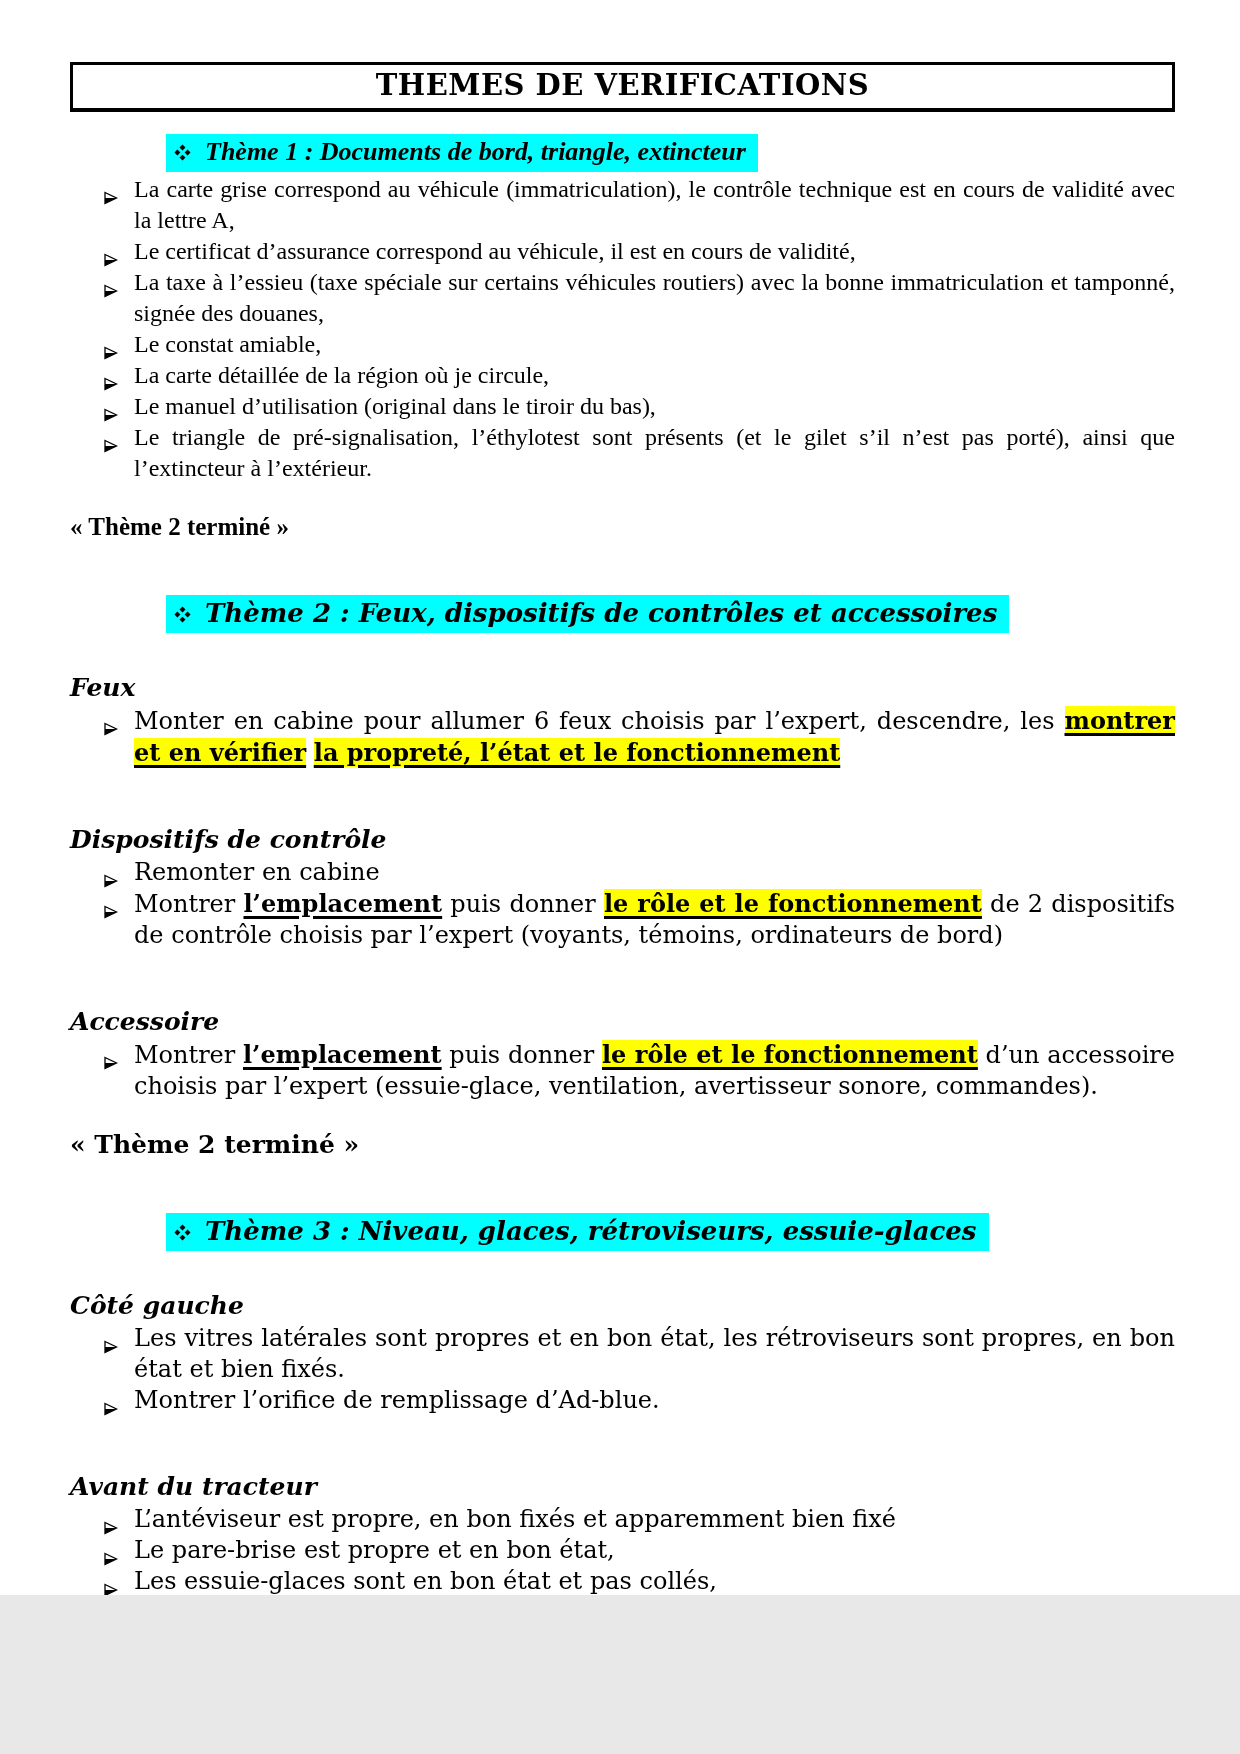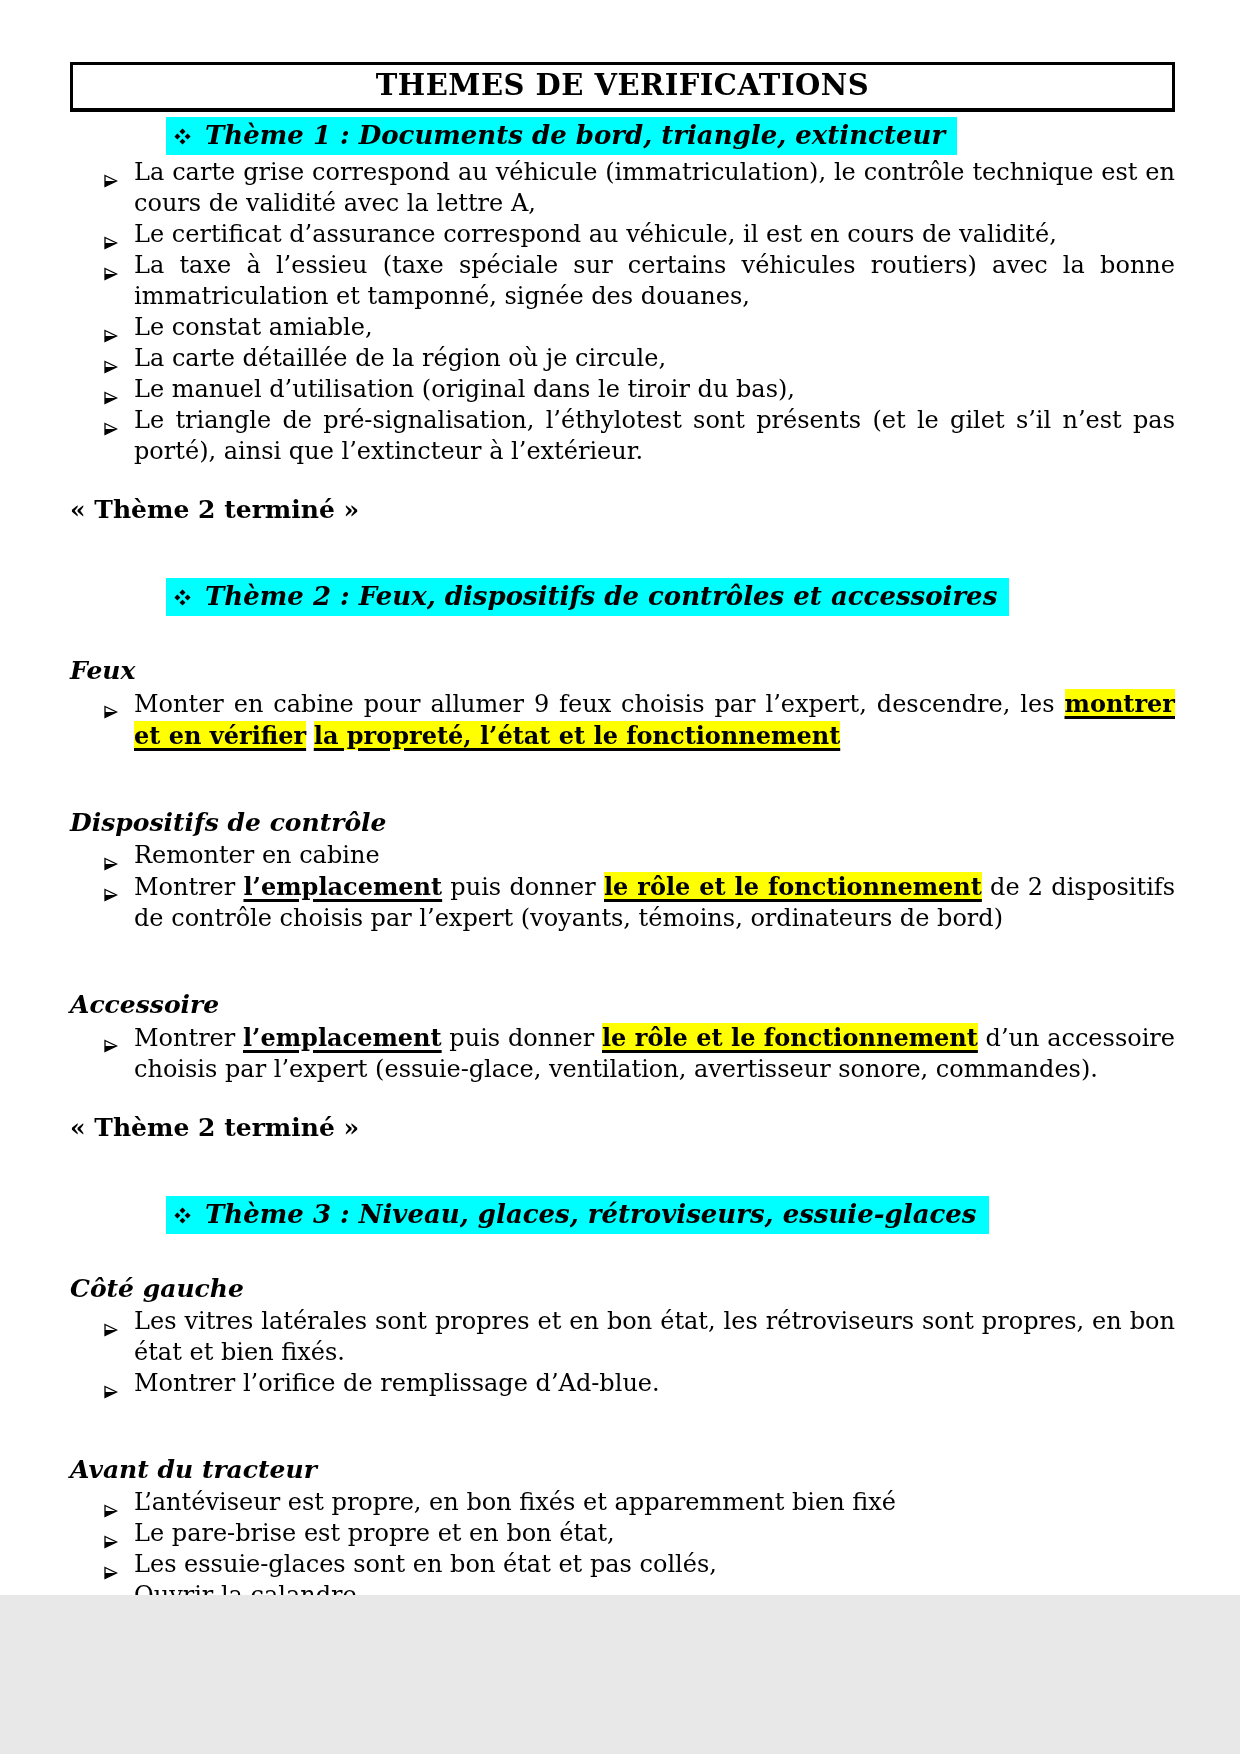--- a/index.html
+++ b/index.html
@@ -19,21 +19,21 @@
     border-bottom-width:4px;
     text-align:center;
     padding:3px 0 6px 0;
   }
   .title-text {
     font-weight:bold;
     font-size:29px;
     letter-spacing:0.5px;
   }
   .theme-section { margin-top:52px; }
-  .theme-section:first-of-type { margin-top:5px; }
+  .theme-section:first-of-type { margin-top:22px;font-family:Liberation Serif, serif; }
   .theme-heading-row { margin-left:96px; }
   .theme-heading {
     display:inline-block;
     background:#00ffff;
     font-weight:bold;
     font-style:italic;
     font-size:26px;
     line-height:34px;
     padding:1px 12px 3px 8px;
     white-space:nowrap;
@@ -152,21 +152,21 @@
                 <polygon points="4,6.5 7.5,10 4,13.5 0.5,10" fill="#000"></polygon>
                 <polygon points="16,6.5 19.5,10 16,13.5 12.5,10" fill="#000"></polygon>
                 <polygon points="10,12.5 13.5,16 10,19.5 6.5,16" fill="#000"></polygon>
               </svg></span><span>Thème 2 : Feux, dispositifs de contrôles et accessoires</span></span></div>
         <div class="group">
           <div class="subheading">Feux</div>
           <ul class="bullets">
             <li class="bullet"><span class="icon-arrow"><svg width="16" height="16" viewBox="0 0 16 16">
                   <polygon points="2,2.5 13.5,8 2,13.5" fill="#fff" stroke="#000" stroke-width="1.3"></polygon>
                   <polygon points="2,8 13.5,8 2,13.5" fill="#000"></polygon>
-                </svg></span><span><span>Monter en cabine pour allumer 9 feux choisis par l’expert, descendre, les </span><span class="seg-bold seg-underline seg-highlight">montrer et en vérifier</span><span> </span><span class="seg-bold seg-underline seg-highlight">la propreté, l’état et le fonctionnement</span></span></li>
+                </svg></span><span><span>Monter en cabine pour allumer 6 feux choisis par l’expert, descendre, les </span><span class="seg-bold seg-underline seg-highlight">montrer et en vérifier</span><span> </span><span class="seg-bold seg-underline seg-highlight">la propreté, l’état et le fonctionnement</span></span></li>
           </ul>
         </div>
         <div class="group">
           <div class="subheading">Dispositifs de contrôle</div>
           <ul class="bullets">
             <li class="bullet"><span class="icon-arrow"><svg width="16" height="16" viewBox="0 0 16 16">
                   <polygon points="2,2.5 13.5,8 2,13.5" fill="#fff" stroke="#000" stroke-width="1.3"></polygon>
                   <polygon points="2,8 13.5,8 2,13.5" fill="#000"></polygon>
                 </svg></span><span><span>Remonter en cabine</span></span></li>
             <li class="bullet"><span class="icon-arrow"><svg width="16" height="16" viewBox="0 0 16 16">

